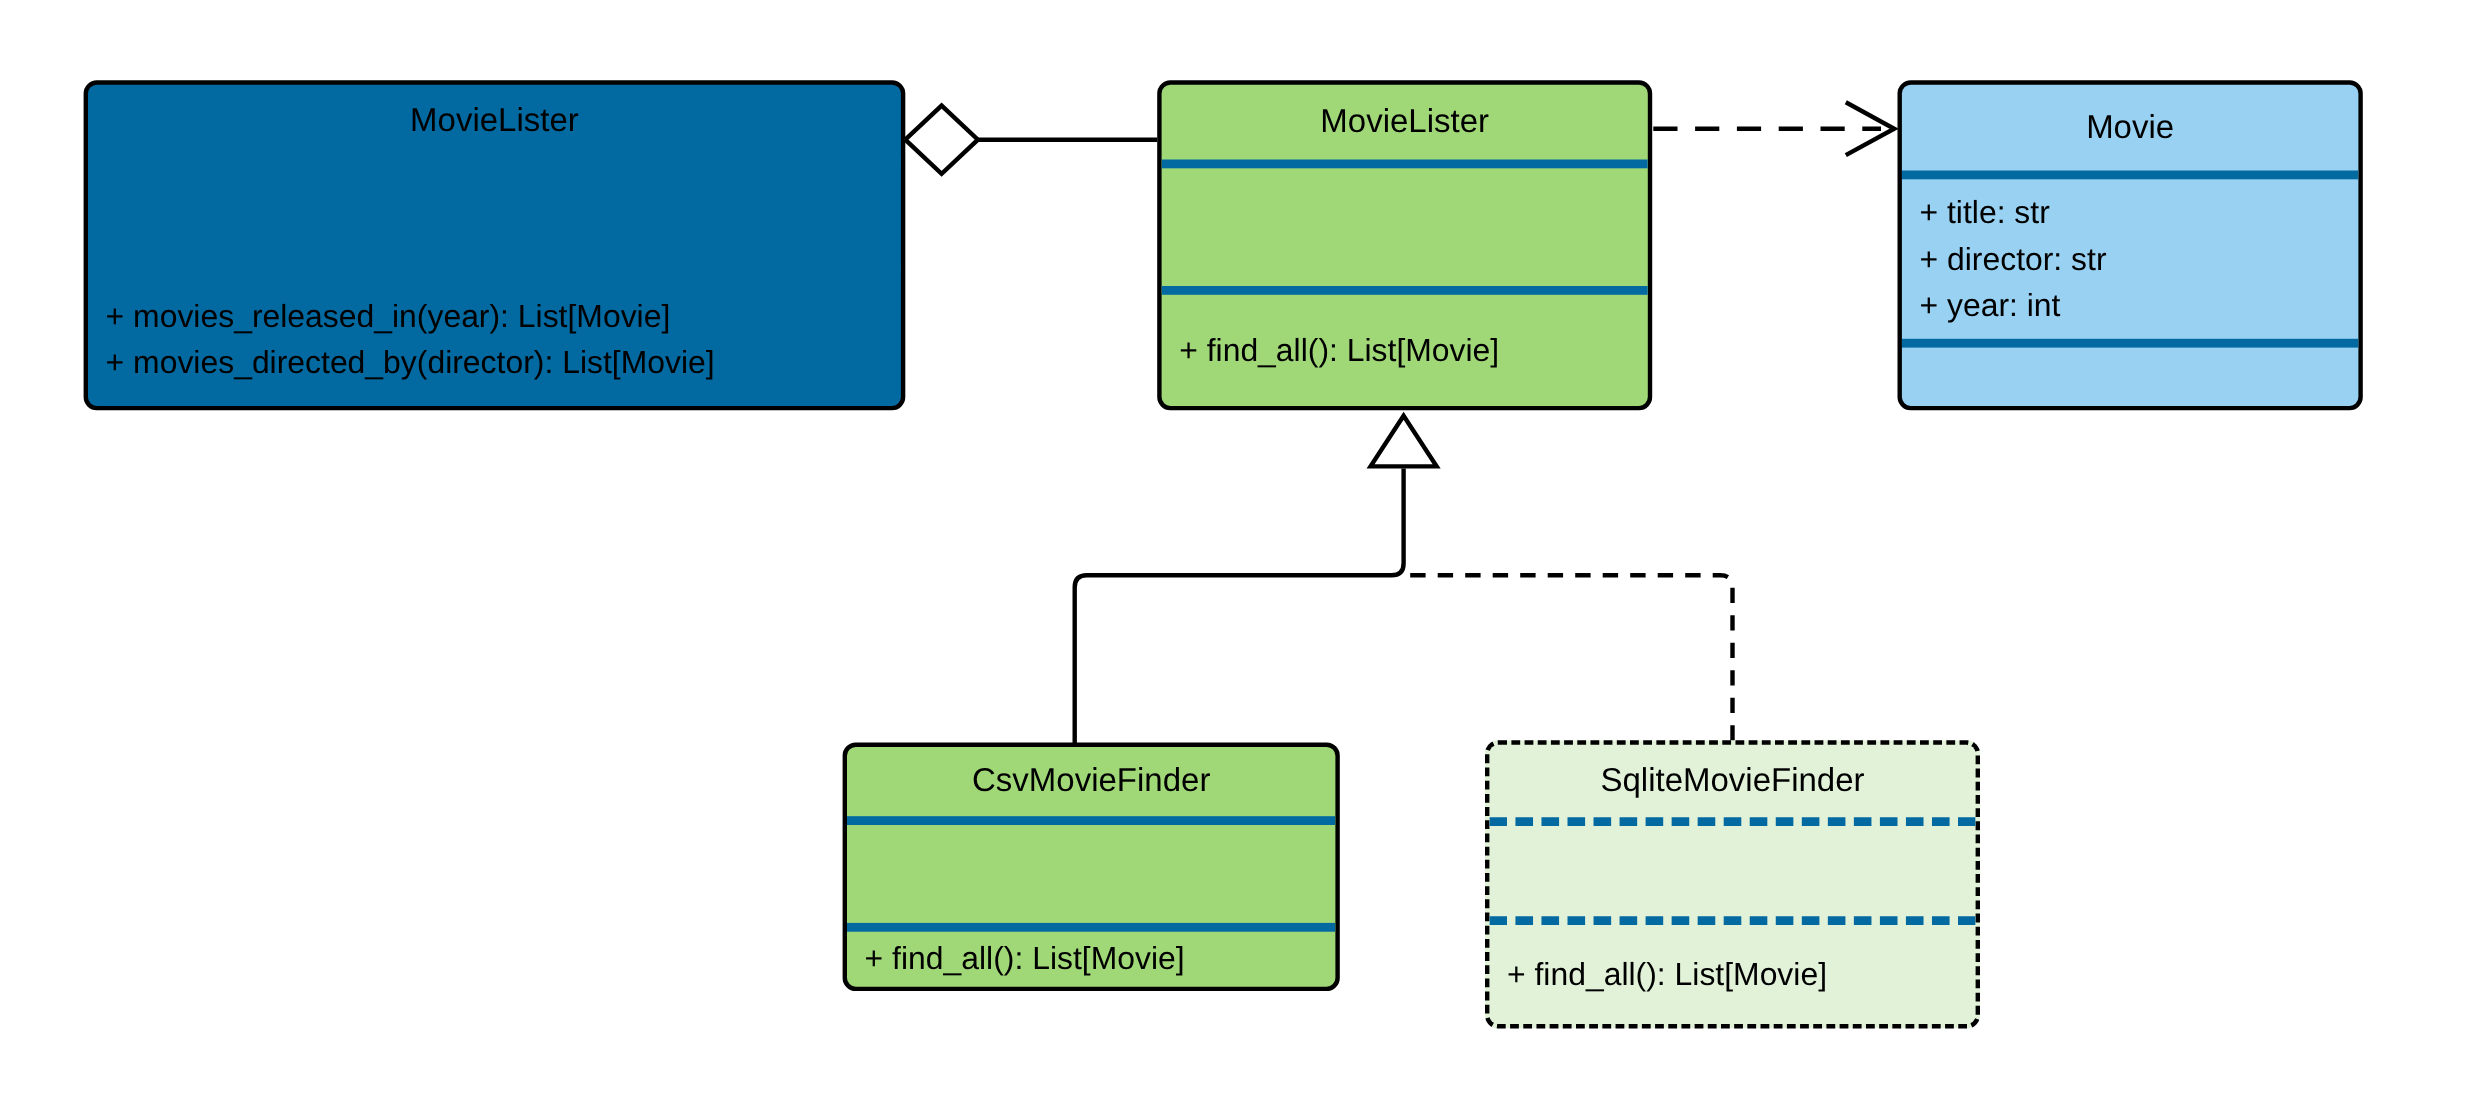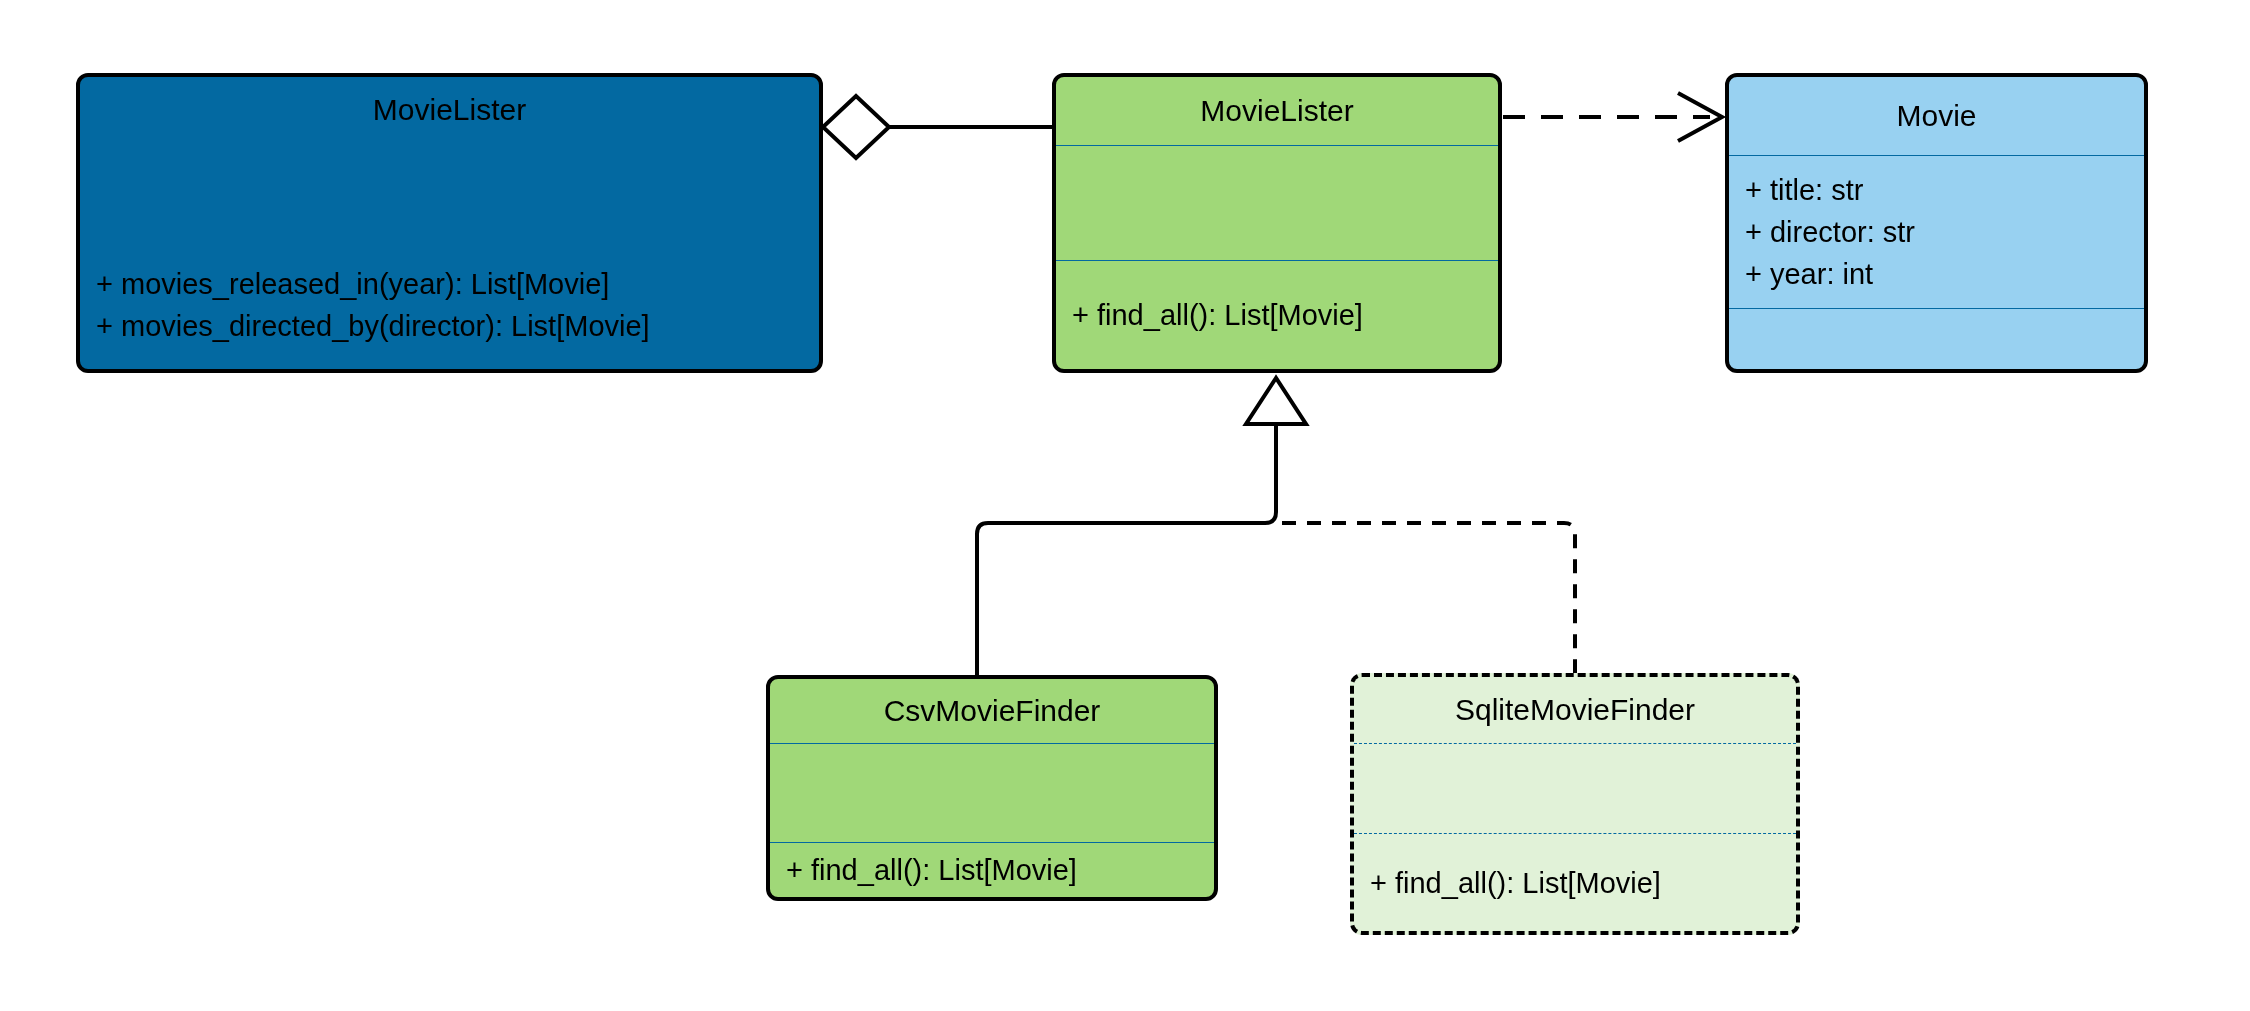--- a/index.html
+++ b/index.html
@@ -38,21 +38,21 @@
   .fill-green     { background: #A0D878; }
   .fill-blue      { background: #98D1F1; }
   .fill-palegreen { background: #E1F2D8; }
   .compartment {
     box-sizing: border-box;
     display: flex;
     flex-direction: column;
     justify-content: center;
   }
   .compartment.divided {
-    border-top: 1px solid #0369a1;
+    border-top: 8px solid #0369a1;
   }
   .uml-class.dashed .compartment.divided {
     border-top-style: dashed;
   }
   .compartment.grow { flex: 1 1 auto; }
   .class-title {
     align-items: center;
     font-size: 30px;
     line-height: 34px;
     text-align: center;

